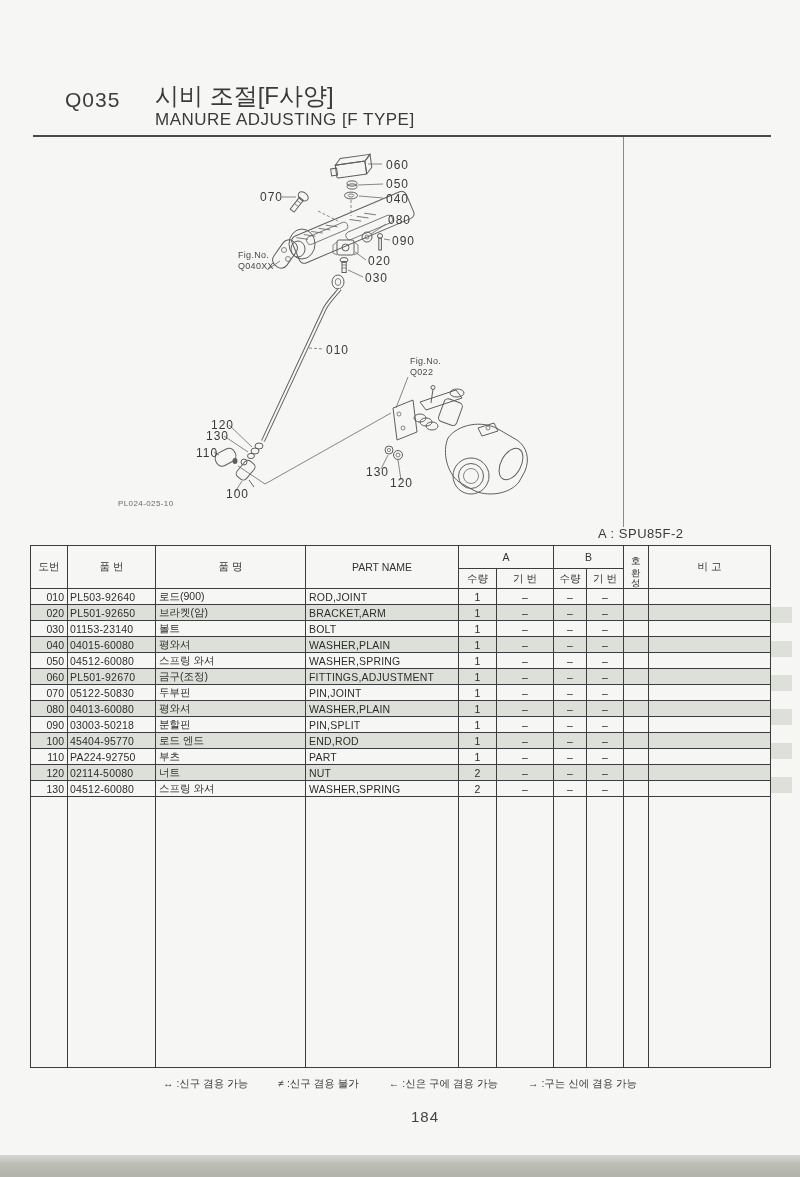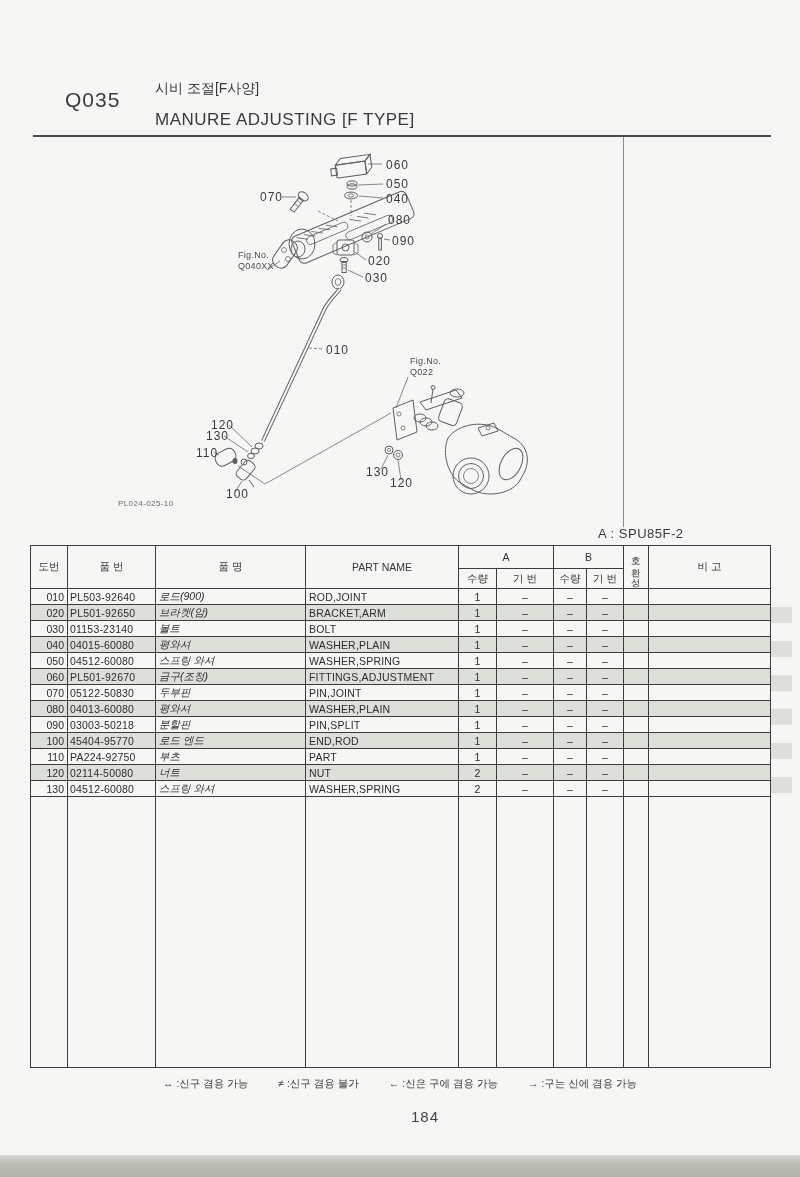--- a/index.html
+++ b/index.html
@@ -7,21 +7,21 @@
   body {
     position:relative;
     width:800px; height:1177px;
     background:#f6f6f4;
     font-family:"Liberation Sans", sans-serif;
     color:#2f2f2f;
     overflow:hidden;
   }
   
   .sec-code { position:absolute; left:65px; top:88px; font-size:21px; letter-spacing:1px; color:#3d3d3d; }
-  .title-ko { position:absolute; left:155px; top:80px; font-size:14px; color:#3a3a3a; }
+  .title-ko { position:absolute; left:155px; top:80px; font-size:24px; color:#3a3a3a; }
   .title-en { position:absolute; left:155px; top:110px; font-size:17px; letter-spacing:0.5px; color:#3a3a3a; }
   .title-rule { position:absolute; left:33px; top:135px; width:738px; height:2px; background:#4a4a4a; }
   .fig-right-rule { position:absolute; left:623px; top:137px; width:1px; height:390px; background:#8a8a8a; }
   .variant-note { position:absolute; left:598px; top:526px; font-size:13px; color:#3a3a3a; letter-spacing:0.5px; }
 
   
   .diagram { position:absolute; left:30px; top:140px; width:740px; height:388px; }
   svg text { font-family:"Liberation Sans", sans-serif; fill:#3a3a3a; }
   .callout { font-size:12px; letter-spacing:1px; }
   .figref  { font-size:9px; letter-spacing:0.3px; fill:#4a4a4a; }
@@ -34,21 +34,21 @@
   table { border-collapse:collapse; width:741px; table-layout:fixed; }
   th, td { border:1px solid #3c3c3c; font-weight:normal; overflow:hidden; white-space:nowrap; }
   th { font-size:10.5px; color:#333; }
   td { font-size:10.5px; color:#2d2d2d; }
   .hrow1 th { height:23px; }
   .hrow2 th { height:20px;margin-left:48px; }
   tr.data { height:16px; }
   tr.data.shaded { background:#dce0d8; }
   td.c-fig  { text-align:right; padding-right:3px; }
   td.c-pn   { text-align:left; padding-left:2px; letter-spacing:0.2px; }
-  td.c-ko   { text-align:left; padding-left:3px;font-style:italic; }
+  td.c-ko   { text-align:left; padding-left:3px; }
   td.c-en   { text-align:left; padding-left:3px; letter-spacing:0.2px; }
   td.c-q, td.c-s { text-align:center; }
   th.compat-head { font-size:9.5px; }
   .compat-inner { writing-mode:vertical-rl; text-orientation:upright; margin:0 auto; line-height:1; letter-spacing:1px; }
   tr.filler { height:271px; }
   tr.filler td { border-top:none; }
   
   .stripe { position:absolute; left:741px; width:21px; height:16px; background:#dce0d8; }
 
   

